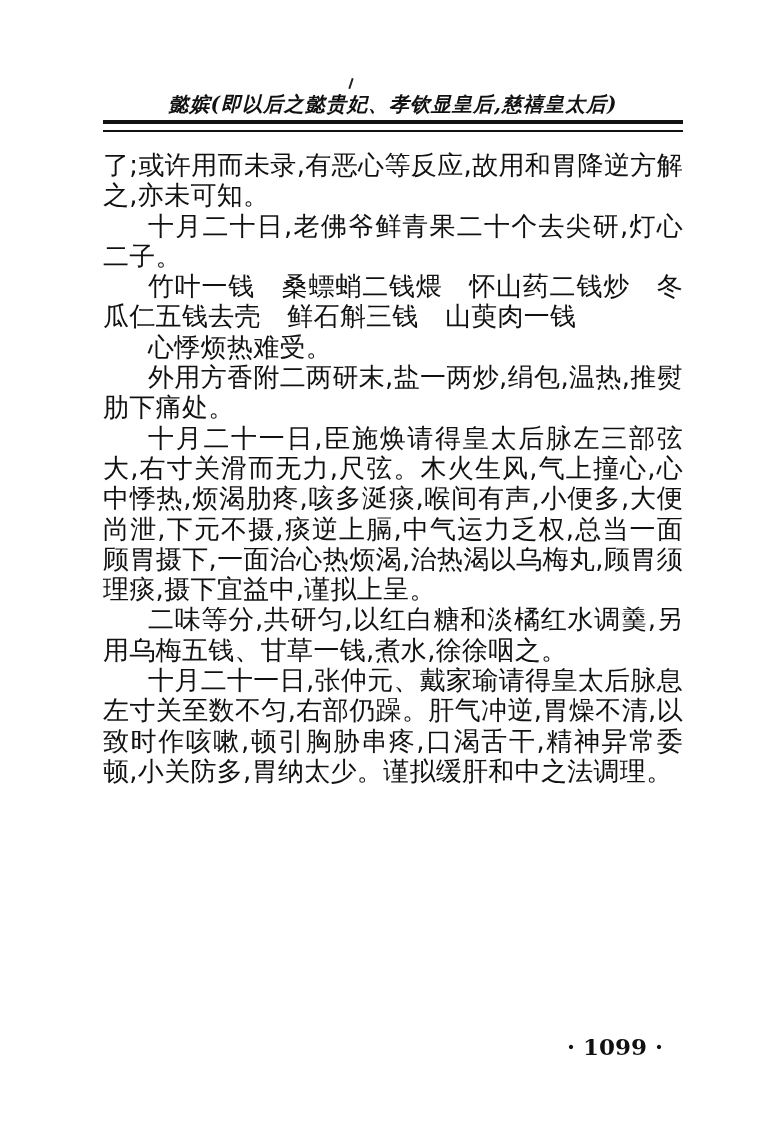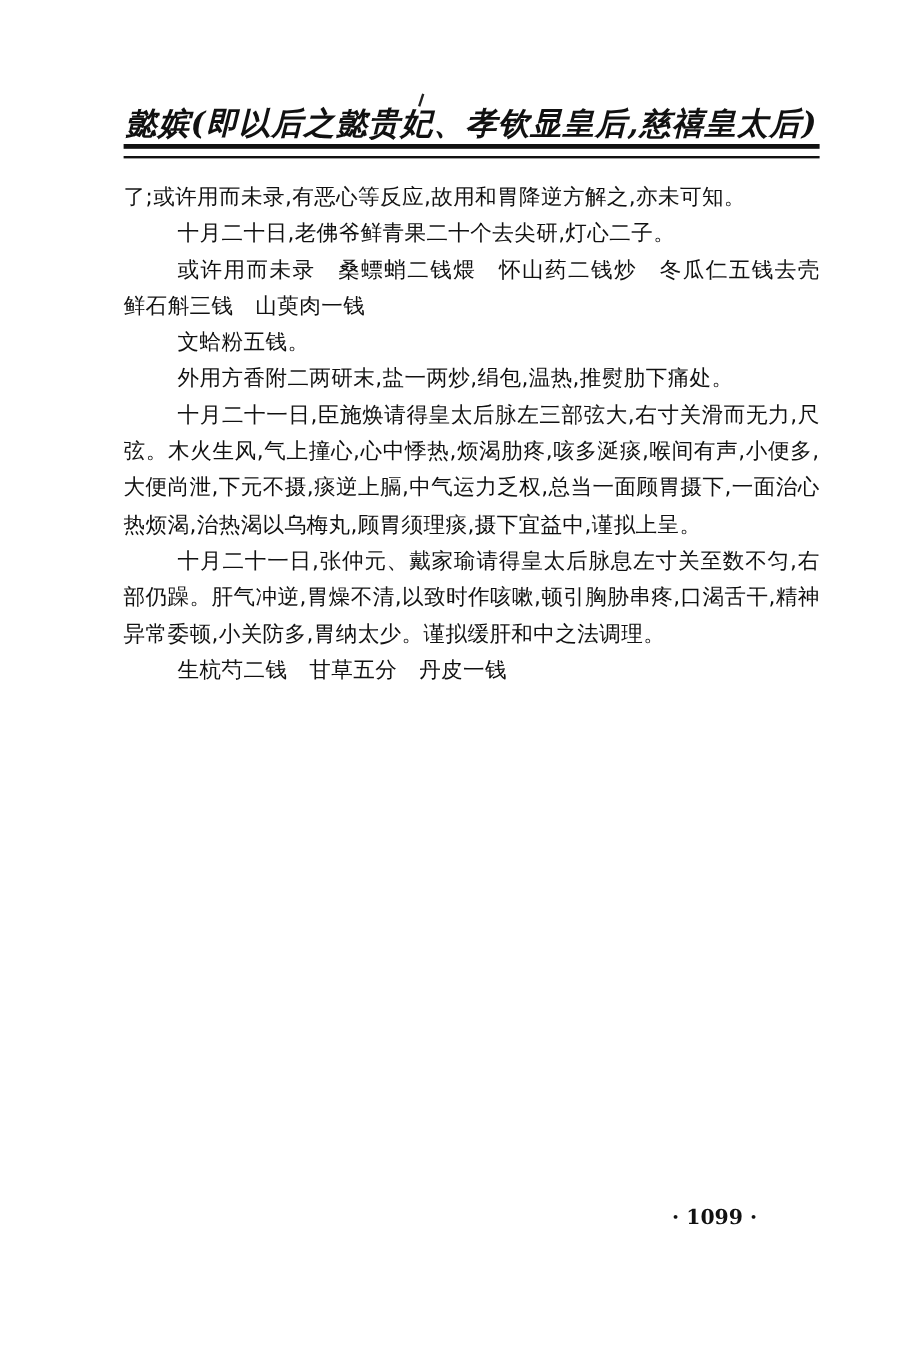--- a/index.html
+++ b/index.html
@@ -26,21 +26,21 @@
     }
     .running-head {
       position: absolute;
       left: 103px;
       top: 90px;
       width: 580px;
       text-align: center;
       font-family: "DejaVu Serif", "Liberation Serif", serif;
       font-weight: bold;
       font-style: italic;
-      font-size: 26px;
+      font-size: 20px;
       letter-spacing: 1px;
       line-height: 28px;
       white-space: nowrap;
     }
     .rule-thick {
       position: absolute;
       left: 103px;
       top: 120px;
       width: 580px;
       height: 4px;
@@ -55,58 +55,59 @@
       background: #111;
     }
     .body-text {
       position: absolute;
       left: 103px;
       top: 150px;
       width: 580px;
     }
     .para {
       margin: 0;
-      font-size: 18px;
+      font-size: 26px;
       line-height: 30.3px;
       text-align: justify;
       text-justify: inter-character;
       letter-spacing: 0.3px;
       font-weight: 500;
     }
     .para.indent {
       text-indent: 45px;
     }
     .para.rx {
       word-spacing: 0;
       white-space: pre-wrap;
     }
     .folio {
       position: absolute;
       left: 560px;
-      top: 1004px;
+      top: 1036px;
       width: 110px;
+      text-align: center;
       font-family: "DejaVu Serif", "Liberation Serif", serif;
       font-weight: bold;
-      font-size: 17px;
+      font-size: 23px;
       line-height: 22px;
     }
   </style>
 </head>
 <body>
 
 <div class="scan-mark"></div>
 
 <div class="running-head">懿嫔(即以后之懿贵妃、孝钦显皇后,慈禧皇太后)</div>
 <div class="rule-thick"></div>
 <div class="rule-thin"></div>
 
 <div class="body-text">
   <p class="para">了;或许用而未录,有恶心等反应,故用和胃降逆方解之,亦未可知。</p>
   <p class="para indent">十月二十日,老佛爷鲜青果二十个去尖研,灯心二子。</p>
-  <p class="para indent rx">或许用而未录　桑螵蛸二钱煨　怀山药二钱炒　冬瓜仁五钱去壳　鲜石斛三钱　山萸肉一钱</p>
-  <p class="para indent">文蛤粉五钱。</p>
+  <p class="para indent rx">竹叶一钱　桑螵蛸二钱煨　怀山药二钱炒　冬瓜仁五钱去壳　鲜石斛三钱　山萸肉一钱</p>
+  <p class="para indent">心悸烦热难受。</p>
   <p class="para indent">外用方香附二两研末,盐一两炒,绢包,温热,推熨肋下痛处。</p>
   <p class="para indent">十月二十一日,臣施焕请得皇太后脉左三部弦大,右寸关滑而无力,尺弦。木火生风,气上撞心,心中悸热,烦渴肋疼,咳多涎痰,喉间有声,小便多,大便尚泄,下元不摄,痰逆上膈,中气运力乏权,总当一面顾胃摄下,一面治心热烦渴,治热渴以乌梅丸,顾胃须理痰,摄下宜益中,谨拟上呈。</p>
+  <p class="para indent">二味等分,共研匀,以红白糖和淡橘红水调羹,另用乌梅五钱、甘草一钱,煮水,徐徐咽之。</p>
   <p class="para indent">十月二十一日,张仲元、戴家瑜请得皇太后脉息左寸关至数不匀,右部仍躁。肝气冲逆,胃燥不清,以致时作咳嗽,顿引胸胁串疼,口渴舌干,精神异常委顿,小关防多,胃纳太少。谨拟缓肝和中之法调理。</p>
-  <p class="para indent rx">生杭芍二钱　甘草五分　丹皮一钱</p>
 </div>
 
 <div class="folio">· 1099 ·</div>
 
 </body></html>

